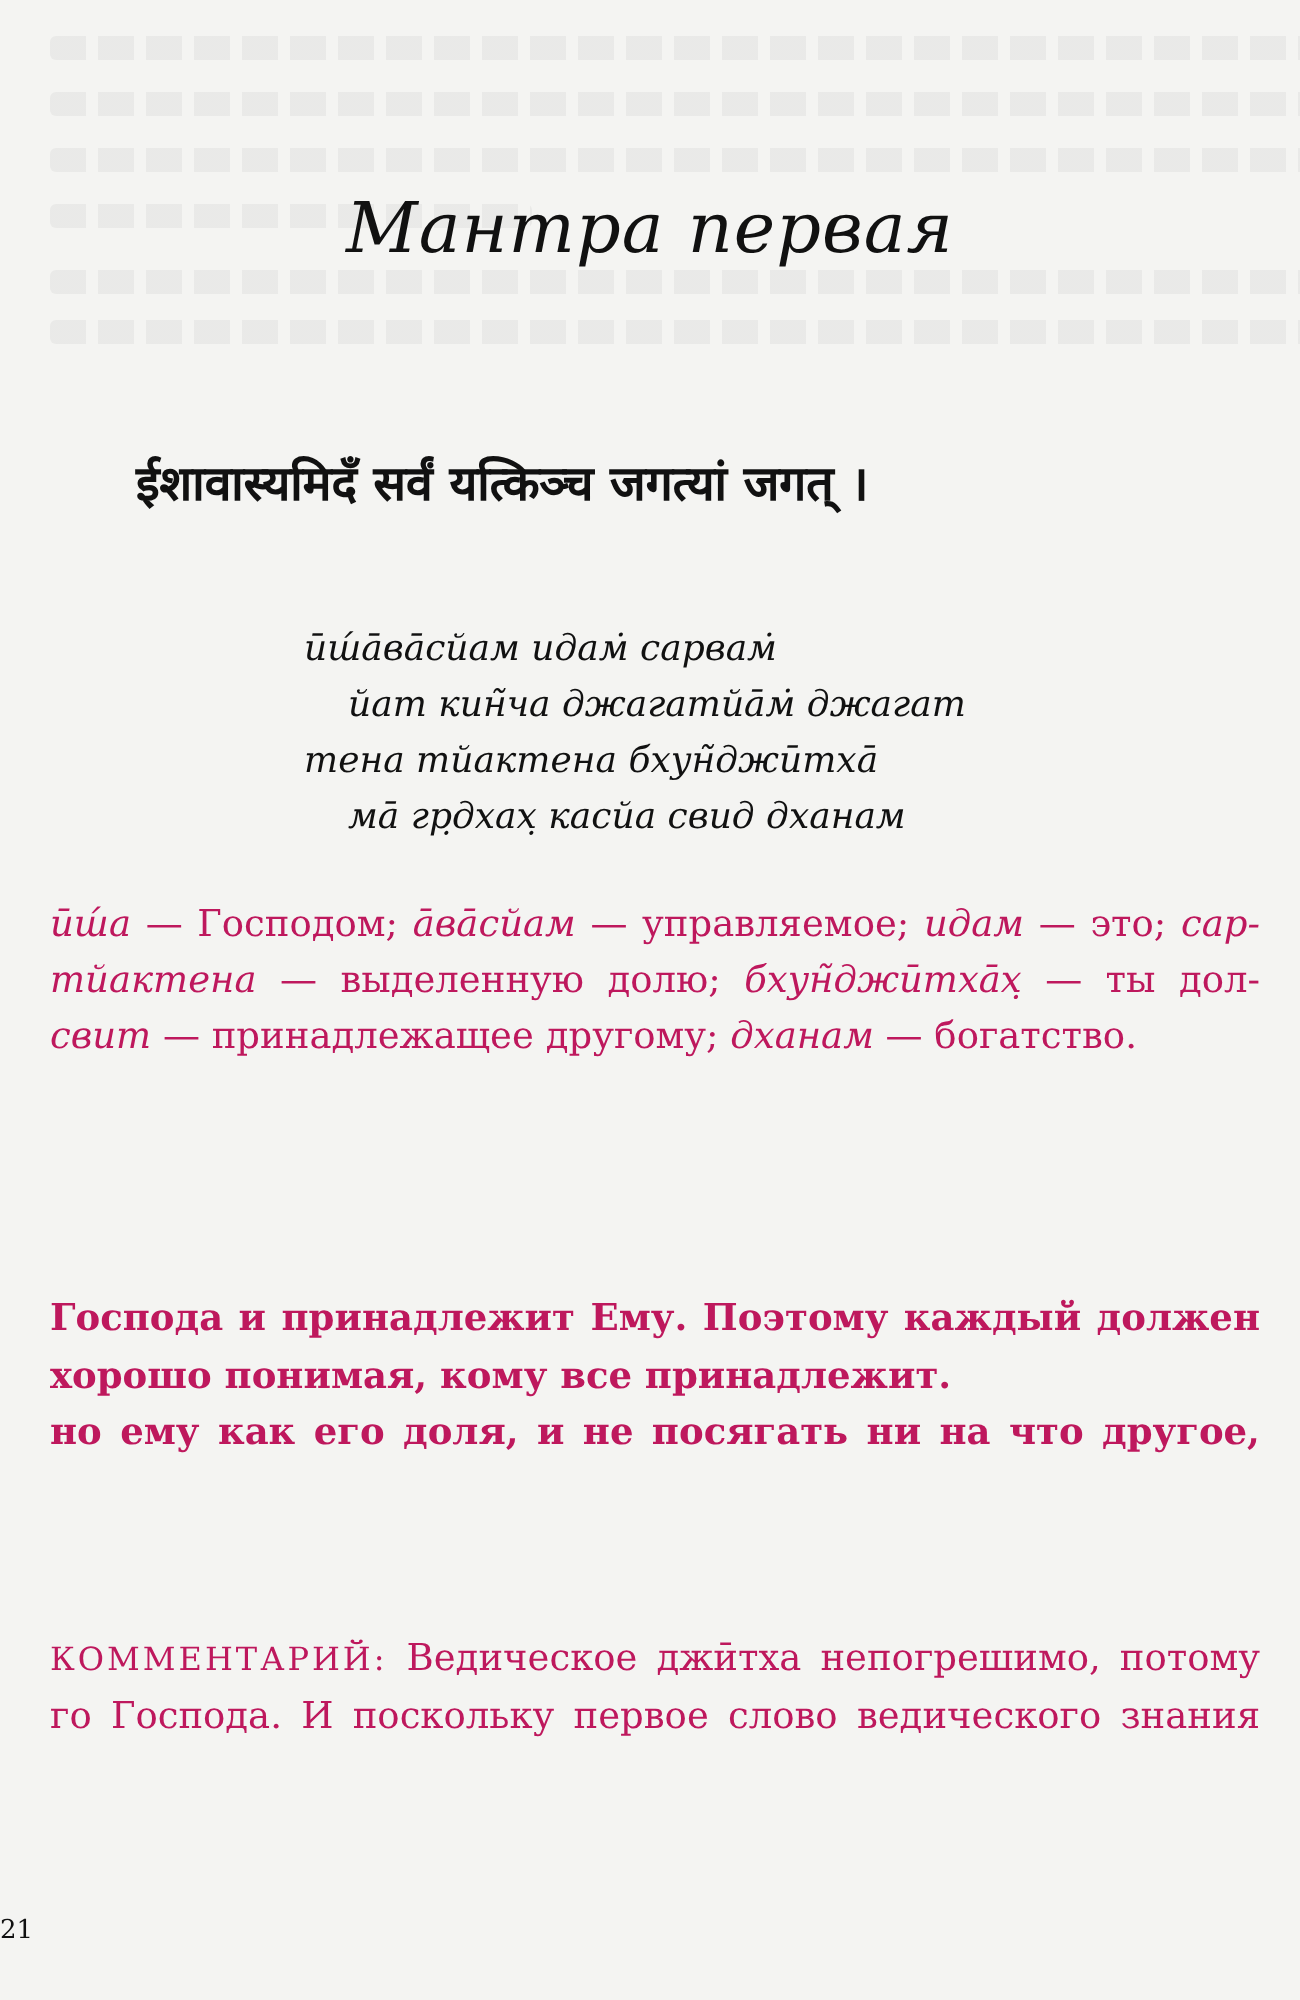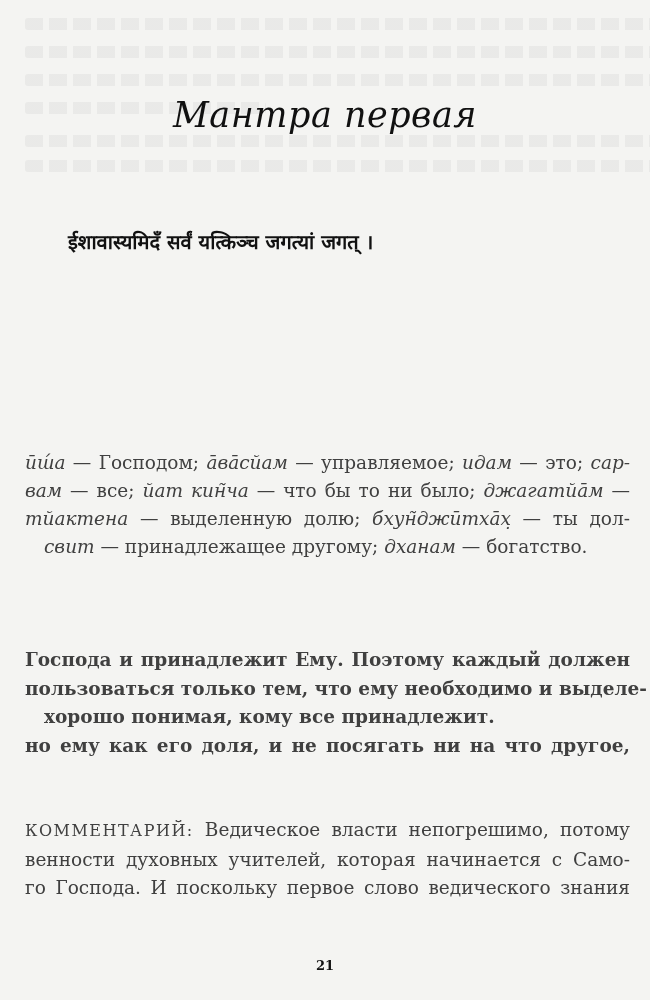--- a/index.html
+++ b/index.html
@@ -17,77 +17,80 @@
     border-radius: 3px;
   }
   .title {
     position: absolute; top: 95px; left: 0; width: 650px; text-align: center;
     font-family: "DejaVu Serif", serif; font-style: italic;
     font-size: 35px; letter-spacing: 0.5px; color: #111;
   }
   .devanagari {
     position: absolute; left: 68px; top: 226px; width: 570px;
     font-family: "DejaVu Sans", sans-serif; font-weight: bold;
-    font-size: 20px; line-height: 32px; color: #111;
+    font-size: 24px; line-height: 32px; color: #111;
   }
   .translit {
     position: absolute; left: 152px; top: 311px;
     font-family: "DejaVu Serif", serif; font-style: italic;
     font-size: 18px; line-height: 28px; color: #111;
   }
   .translit .indent { padding-left: 22px; }
   .synonyms, .translation, .purport {
     position: absolute; left: 25px; width: 605px;
-    font-size: 18.5px; line-height: 28px; text-align: justify; color: #404040;
+    font-size: 18.5px; line-height: 28px; text-align: justify; color: #be185d;
   }
   .synonyms { top: 449px; font-family: "DejaVu Serif", serif; }
   .synonyms .term { font-style: italic; }
   .translation { top: 646px; font-family: "DejaVu Serif", serif; font-weight: bold; line-height: 28.5px; }
   .purport { top: 816px; font-family: "DejaVu Serif", serif; line-height: 28.5px; }
   .purport .label { letter-spacing: 1.5px; font-size: 16px; }
   .line { display: block; white-space: nowrap; text-align-last: justify; }
-  .line.last { text-align-last: left; margin-left: 19px; }
+  .line.last { text-align-last: left; }
   .pagenum {
-    position: absolute; top: 958px; left: 0; width: 650px; text-align: center;
-    font-family: "DejaVu Serif", serif; font-weight: bold; font-size: 13px;
+    position: absolute; top: 958px; left: 0; width: 650px; 
+    font-family: "DejaVu Serif", serif; font-weight: normal; font-size: 13px;
   }
 </style>
 </head>
 <body>
 
 <div class="page">
 
   <div class="ghost" style="top:18px"></div>
   <div class="ghost" style="top:46px"></div>
   <div class="ghost" style="top:74px"></div>
   <div class="ghost" style="top:102px;right:420px"></div>
   <div class="ghost" style="top:135px"></div>
   <div class="ghost" style="top:160px"></div>
 
   <div class="title">Мантра первая</div>
 
   <div class="devanagari">
     <div>ईशावास्यमिदँ सर्वं यत्किञ्च जगत्यां जगत् ।</div>
   </div>
 
+  <div class="translit">
+    <div>ӣш́а̄ва̄сйам идам̇ сарвам̇</div>
+    <div class="indent">йат кин̃ча джагатйа̄м̇ джагат</div>
+    <div>тена тйактена бхун̃джӣтха̄</div>
+    <div class="indent">ма̄ гр̣дхах̣ касйа свид дханам</div>
+  </div>
 
   <div class="synonyms" id="synonyms">
       <span class="line"><span class="term">ӣш́а</span><span> — Господом; </span><span class="term">а̄ва̄сйам</span><span> — управляемое; </span><span class="term">идам</span><span> — это; </span><span class="term">сар-</span></span>
-      <span class="line"><span class="term">вам</span><span> — все; </span><span class="term">йат кин̃ча</span><span> — что бы то ни было; </span><span class="term">джагатйа̄м</span><span> —</span></span>
       <span class="line"><span class="term">тйактена</span><span> — выделенную долю; </span><span class="term">бхун̃джӣтха̄х̣</span><span> — ты дол-</span></span>
       <span class="line last"><span class="term">свит</span><span> — принадлежащее другому; </span><span class="term">дханам</span><span> — богатство.</span></span>
     </div>
 
   <div class="translation">
     <span class="line">Господа и принадлежит Ему. Поэтому каждый должен</span>
-    <span class="line">пользоваться только тем, что ему необходимо и выделе-</span>
     <span class="line last">хорошо понимая, кому все принадлежит.</span>
     <span class="line">но ему как его доля, и не посягать ни на что другое,</span>
   </div>
 
   <div class="purport">
-    <span class="line"><span class="label">КОММЕНТАРИЙ:</span><span> Ведическое власти непогрешимо, потому</span></span>
-    <span class="line">венности духовных учителей, которая начинается с Само-</span>
+    <span class="line"><span class="label">КОММЕНТАРИЙ:</span><span> Ведическое джӣтха непогрешимо, потому</span></span>
     <span class="line">го Господа. И поскольку первое слово ведического знания</span>
   </div>
 
   <div class="pagenum">21</div>
 </div>
 
 </body></html>

